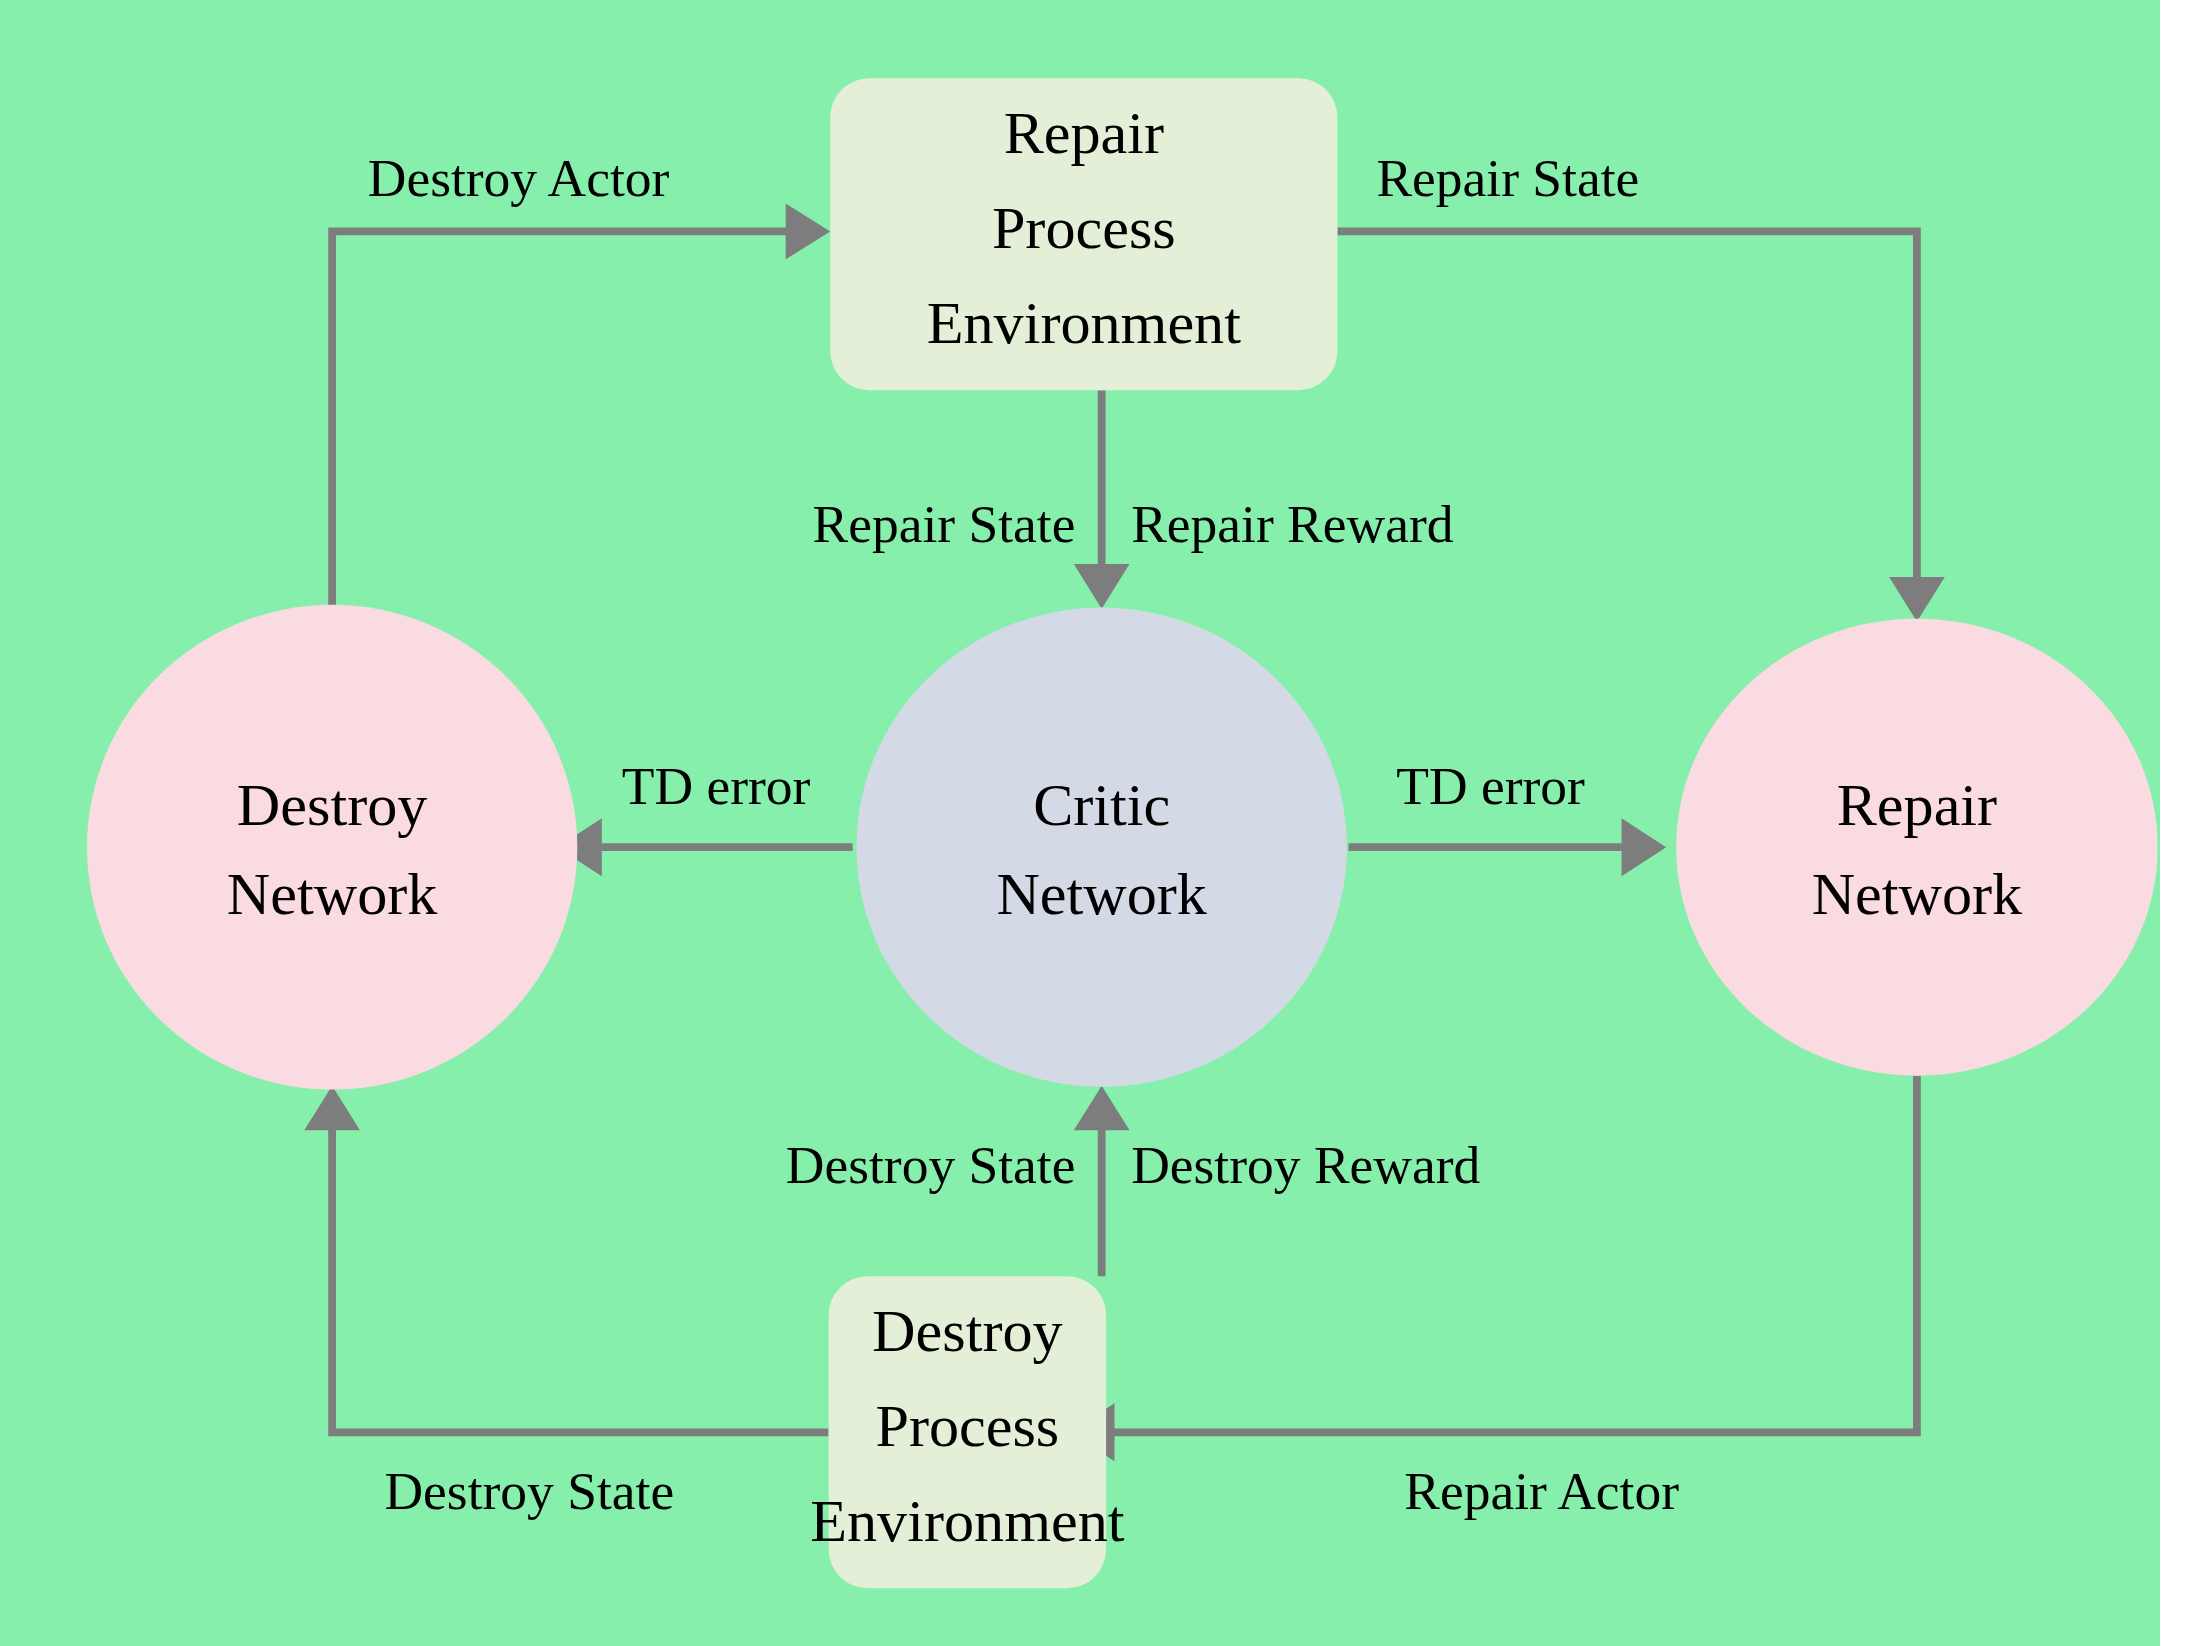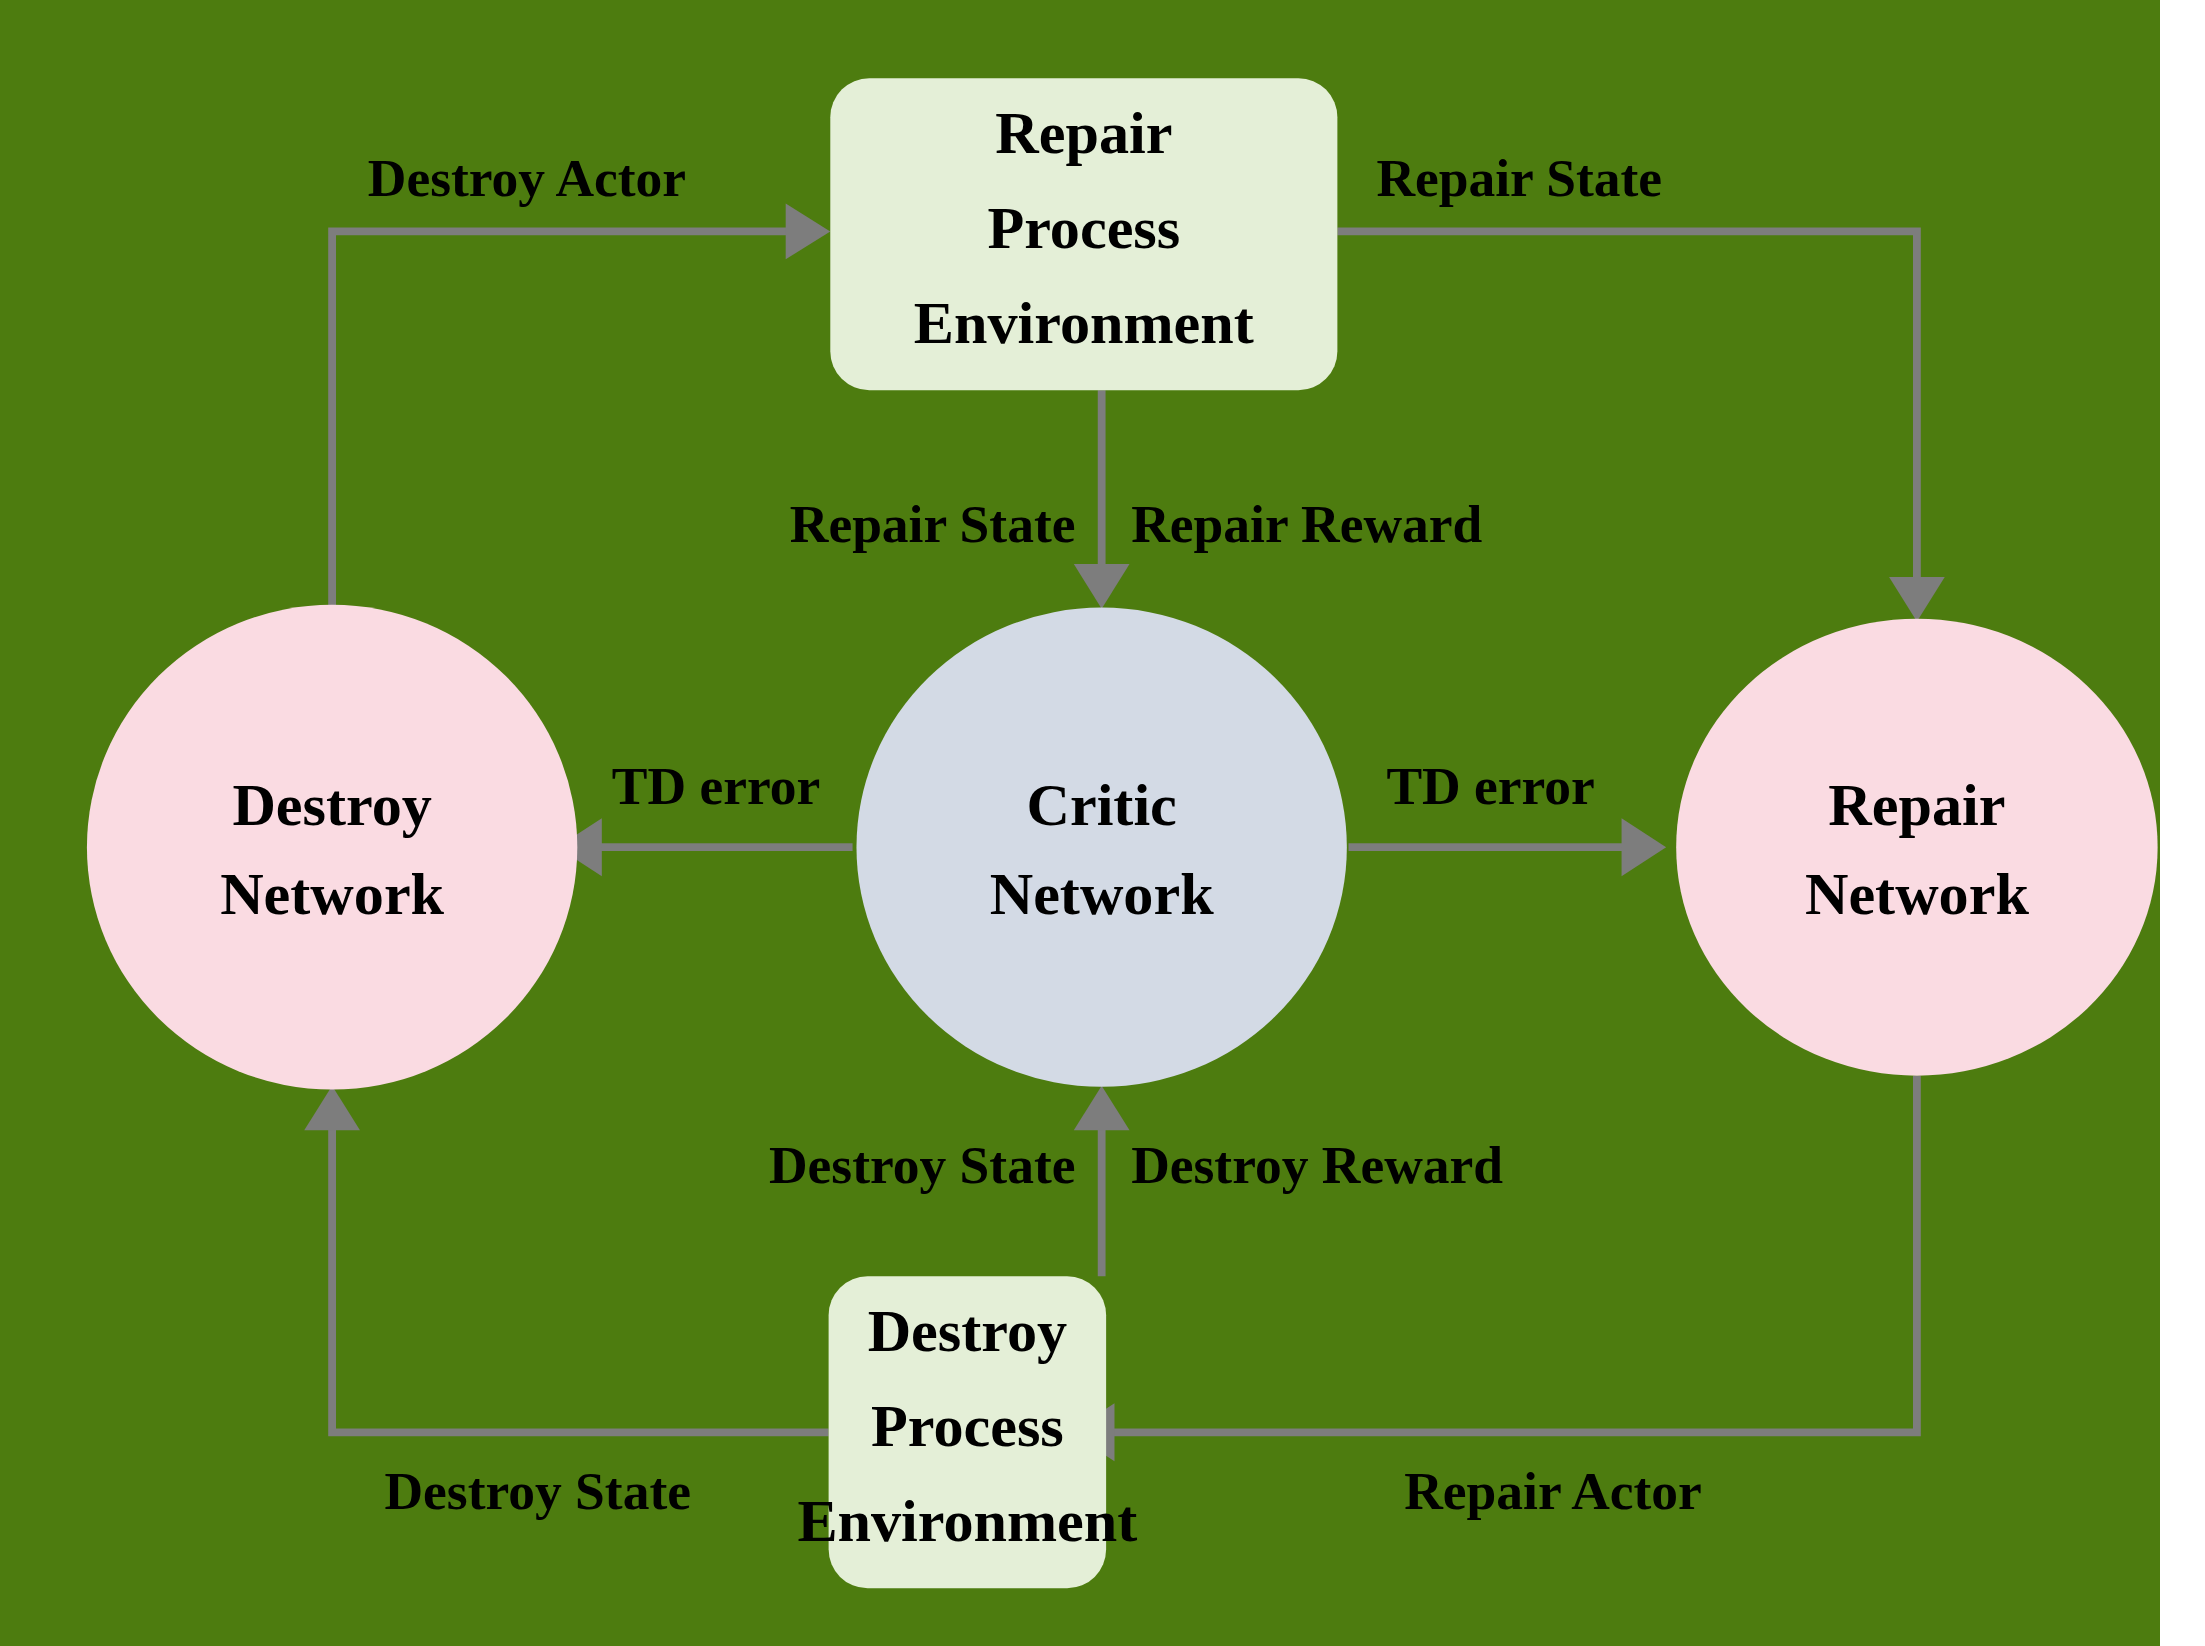--- a/index.html
+++ b/index.html
@@ -10,22 +10,21 @@
   body {
     width: 2205px;
     height: 1647px;
     font-family: "Liberation Serif", "DejaVu Serif", serif;
     overflow: hidden;
   }
   #diagram-root {
     position: relative;
     width: 2160px;
     height: 1647px;
-    background: #4d7c0f;
-    font-weight: bold;
+    background: #86efac;
   }
   svg#flow-svg {
     position: absolute;
     top: 0;
     left: 0;
     width: 2205px;
     height: 1647px;
     display: block;
   }
   .node-label {

